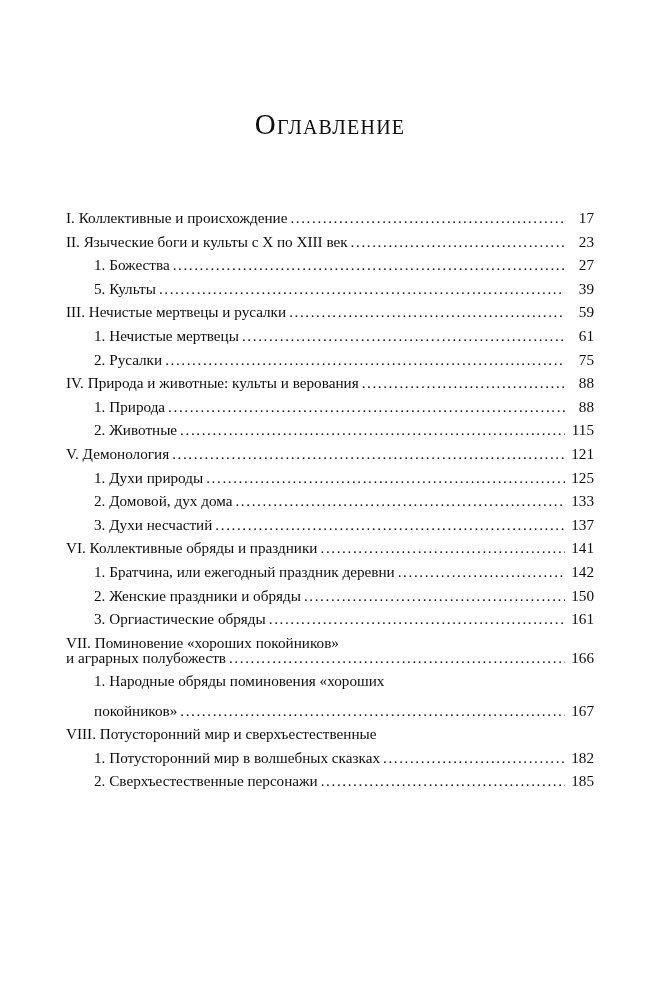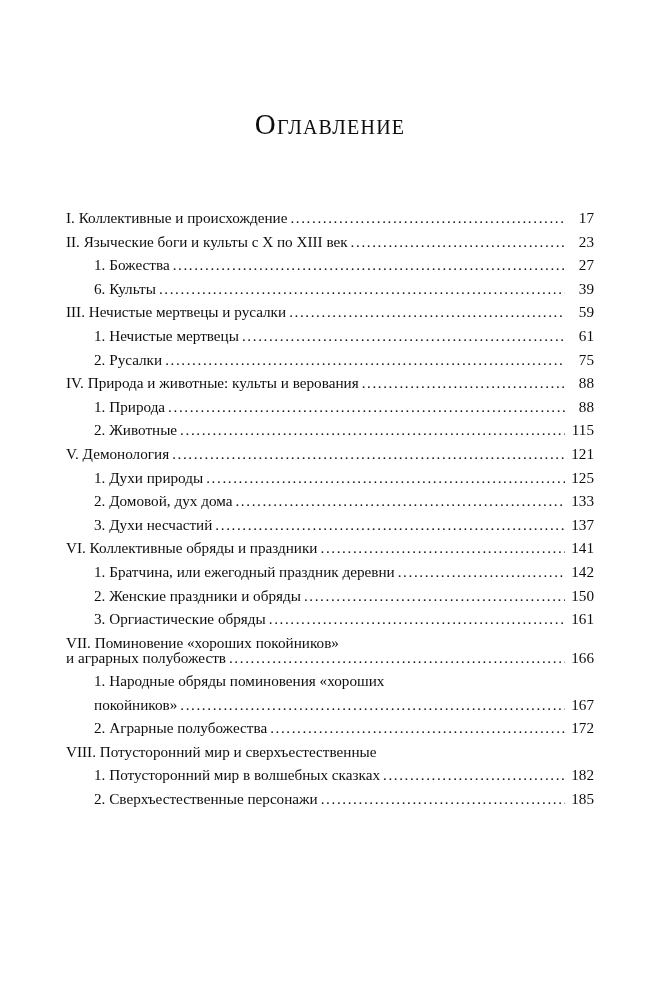--- a/index.html
+++ b/index.html
@@ -118,21 +118,21 @@
       </div>
       <div class="toc-entry level-2">
         <div class="row">
           <span class="entry-title">1. Божества</span>
           <span class="leader"></span>
           <span class="entry-page">27</span>
         </div>
       </div>
       <div class="toc-entry level-2">
         <div class="row">
-          <span class="entry-title">6. Культы</span>
+          <span class="entry-title">5. Культы</span>
           <span class="leader"></span>
           <span class="entry-page">39</span>
         </div>
       </div>
       <div class="toc-entry level-1">
         <div class="row">
           <span class="entry-title">III. Нечистые мертвецы и русалки</span>
           <span class="leader"></span>
           <span class="entry-page">59</span>
         </div>
@@ -241,35 +241,28 @@
             <span class="entry-page">166</span>
           </div>
         </div>
       </div>
       <div class="toc-entry level-2">
         <div class="wrap-line">
           <div class="row noleader">
             <span class="entry-title">1. Народные обряды поминовения «хороших</span>
           </div>
         </div>
-        <div class="wrap-line" style="margin-top: 8px;">
+        <div class="wrap-line" style="margin-top: 14px;">
           <div class="row">
             <span class="entry-title">покойников»</span>
             <span class="leader"></span>
             <span class="entry-page">167</span>
           </div>
         </div>
       </div>
-      <div class="toc-entry level-2">
-        <div class="row">
-          <span class="entry-title">2. Аграрные полубожества</span>
-          <span class="leader"></span>
-          <span class="entry-page">172</span>
-        </div>
-      </div>
       <div class="toc-entry level-1">
         <div class="wrap-line">
           <div class="row noleader">
             <span class="entry-title">VIII. Потусторонний мир и сверхъестественные</span>
           </div>
         </div>
       </div>
       <div class="toc-entry level-2">
         <div class="row">
           <span class="entry-title">1. Потусторонний мир в волшебных сказках</span>

